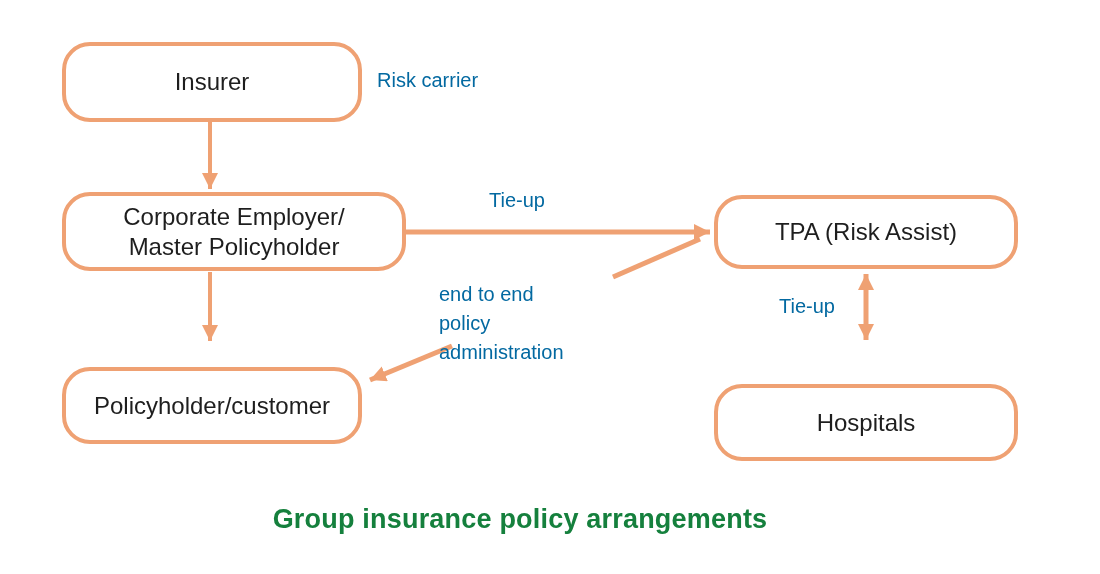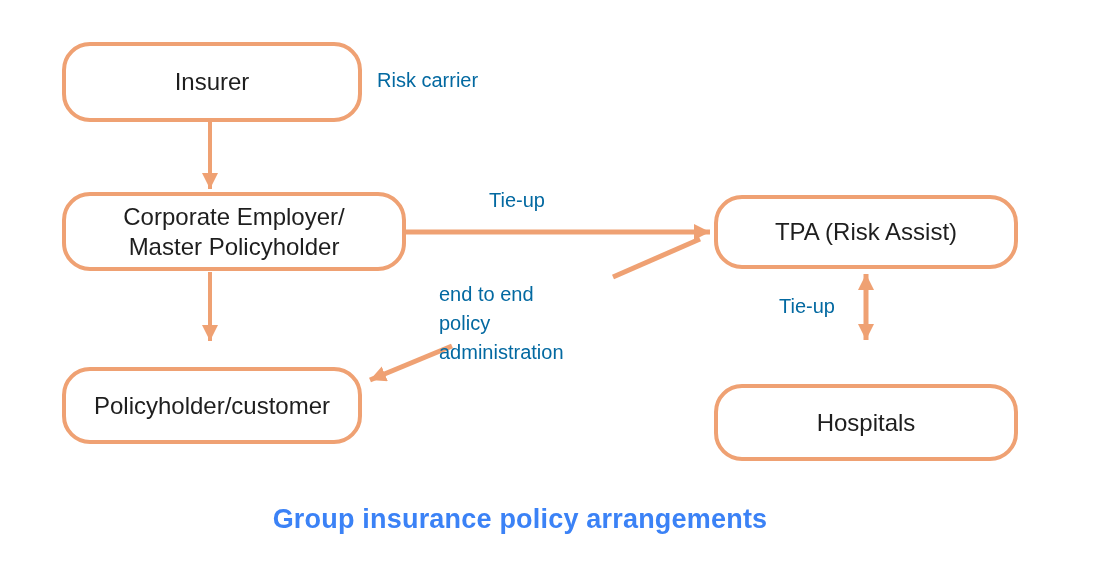--- a/index.html
+++ b/index.html
@@ -54,21 +54,21 @@
   .anno-tie-up-top   { left: 457px; top: 186px; width: 120px; text-align: center; }
   .anno-end-to-end   { left: 439px; top: 280px; width: 200px; text-align: left; }
   .anno-tie-up-right { left: 757px; top: 292px; width: 100px; text-align: center; }
 
   .diagram-title {
     position: absolute;
     left: 0;
     top: 504px;
     width: 1040px;
     text-align: center;
-    color: #3b82f6;
+    color: #15803d;
     font-size: 27px;
     font-weight: 700;
     letter-spacing: 0.2px;
   }
 </style>
 </head>
 <body>
 
 <div class="canvas">
 

